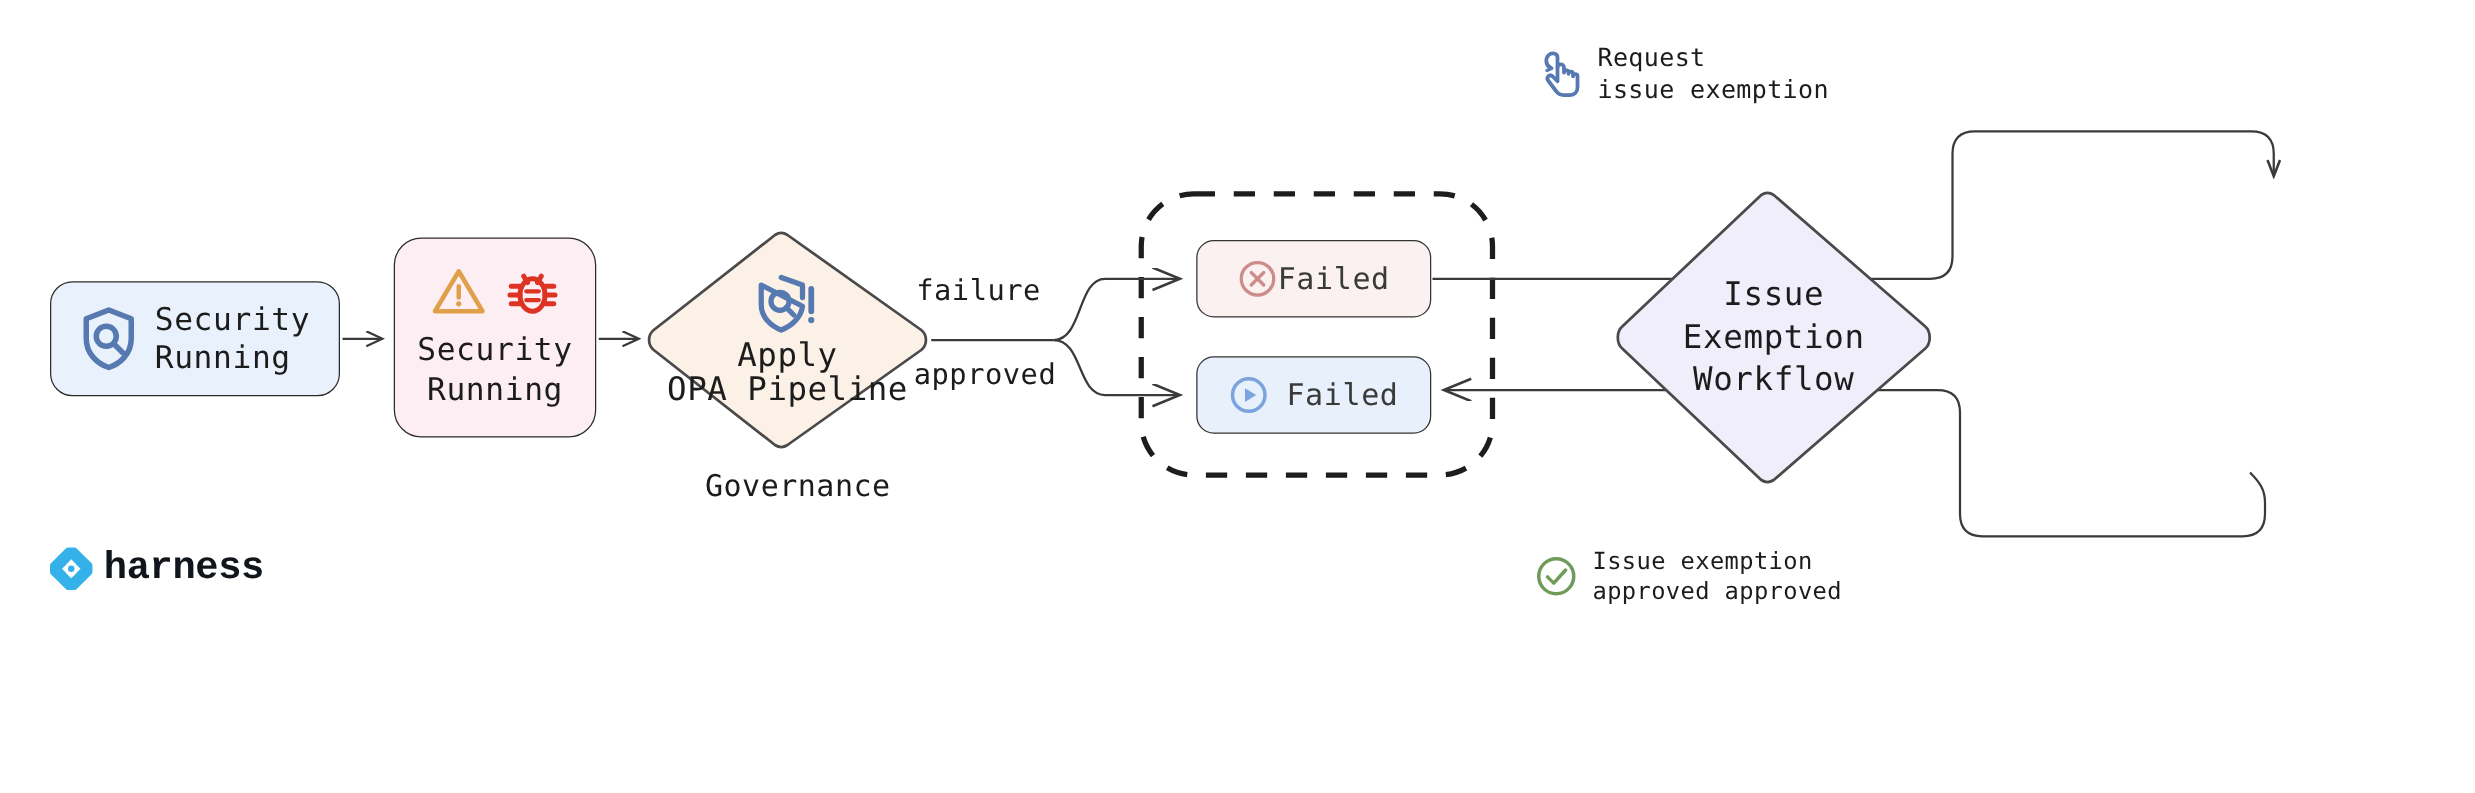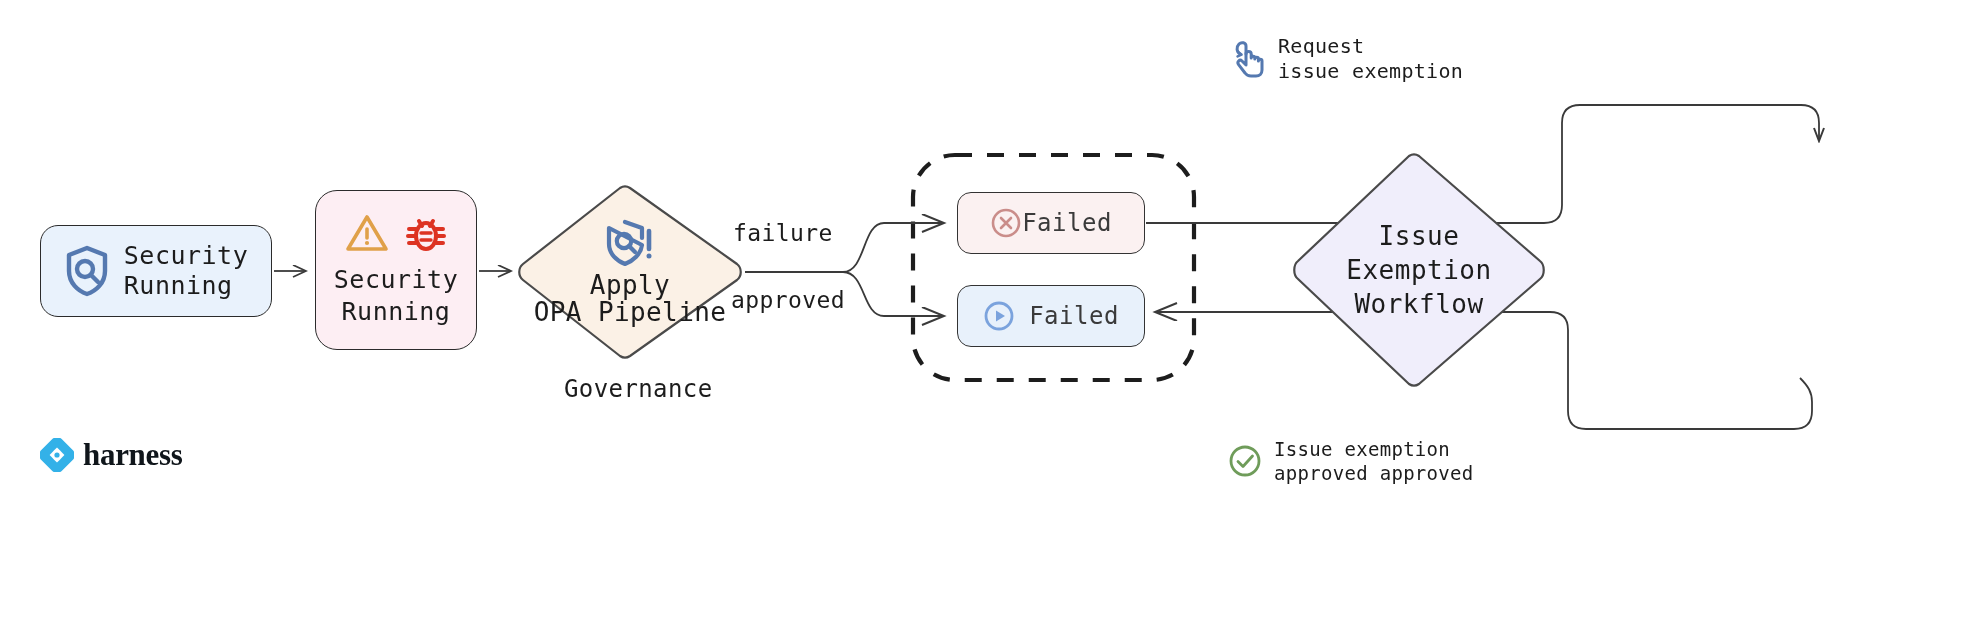--- a/index.html
+++ b/index.html
@@ -40,21 +40,21 @@
   #t-governance{left:564px;top:375px;font-size:24px;}
   #t-pipeline{left:952px;top:392px;font-size:24px;}
   
   .anno{position:absolute;display:flex;flex-direction:row;align-items:center;gap:12px;}
   .anno .txt{font-size:20px;line-height:25px;color:#1c1c1c;letter-spacing:.3px;white-space:pre;}
   #a-request{left:1232px;top:34px;}
   #a-approved{left:1228px;top:437px;}
   #a-approved .txt{font-size:19px;line-height:24px;}
   
   #logo{position:absolute;left:40px;top:437px;display:flex;align-items:center;gap:9px;}
-  #logo .word{font-family:Liberation Serif, serif;
+  #logo .word{font-family:Liberation Mono, monospace;
               font-size:31px;font-weight:700;color:#10161b;letter-spacing:-.3px;}
   svg{display:block;}
 </style>
 </head>
 <body>
 
 <div id="stage">
 
   <svg id="wires" viewBox="0 0 1980 634">
     <defs>

